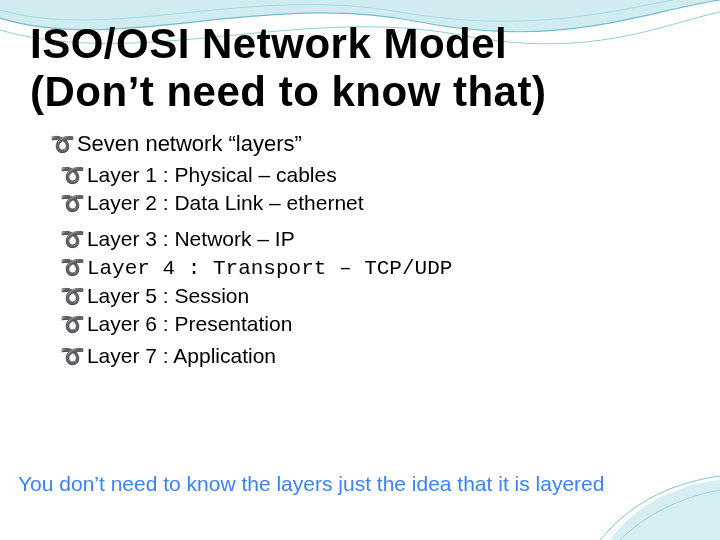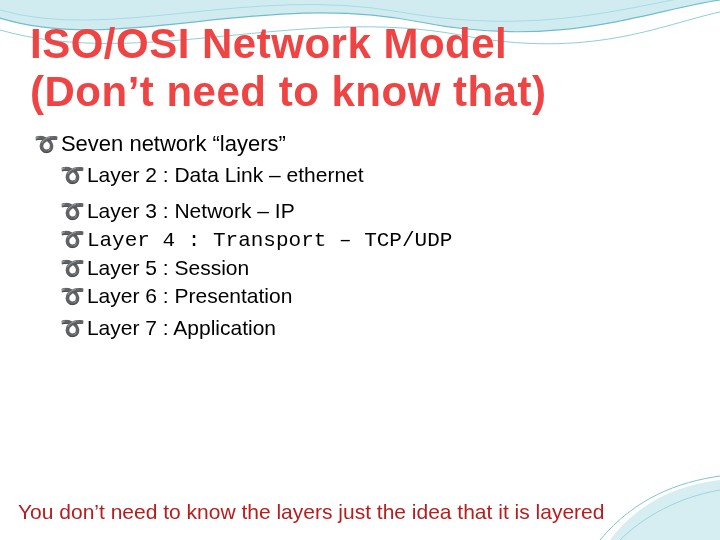--- a/index.html
+++ b/index.html
@@ -30,37 +30,37 @@
   }
   .content {
     position: relative;
     z-index: 1;
     padding: 20px 30px 0 30px;
   }
   .title {
     font-family: "Comic Sans MS", "Trebuchet MS", cursive, sans-serif;
     font-size: 42px;
     line-height: 1.15;
-    color: #ef4444;
+    color: #000000;
     margin: 0 0 14px 0;
     letter-spacing: 0.5px;
   }
   .swirl {
     display: inline-block;
     margin-right: 2px;
     color: #000;
     font-size: 20px;
     vertical-align: 0;
   }
   .footer-note {
     position: absolute;
-    bottom: 16px;
+    bottom: 44px;
     left: 18px;
     font-size: 21px;
-    color: #b91c1c;
+    color: #3b82f6;
   }
 </style>
 </head>
 <body>
 
 <svg class="bg-wave" viewBox="0 0 720 100" preserveAspectRatio="none">
   <path d="M0,18 C120,55 260,-10 420,22 C560,50 650,10 720,0 L720,0 L0,0 Z" fill="#c9e9ef" opacity="0.85"></path>
   <path d="M0,18 C120,55 260,-10 420,22 C560,50 650,10 720,0" fill="none" stroke="#6fbccc" stroke-width="1.2"></path>
   <path d="M0,30 C140,70 300,5 460,35 C590,60 660,25 720,12" fill="none" stroke="#8fcfd9" stroke-width="1"></path>
   <path d="M0,10 C110,42 250,-15 400,12 C550,38 640,2 720,-8" fill="none" stroke="#a8dbe3" stroke-width="1"></path>
@@ -71,24 +71,27 @@
   <path d="M0,70 C35,28 78,12 120,6" fill="none" stroke="#7fc5d0" stroke-width="1"></path>
   <path d="M20,70 C50,40 90,25 120,20" fill="none" stroke="#9ed6de" stroke-width="1"></path>
 </svg>
 
 <div class="content">
   <h1 class="title">
     <span>ISO/OSI Network Model</span><br>
     <span>(Don’t need to know that)</span>
   </h1>
 
-  <div style="margin-left:4px; font-size:22px; color:#000; margin-bottom:6px;">
+  <div style="margin-left:20px; font-size:22px; color:#000; margin-bottom:6px;">
     <span class="swirl">➰</span><span>Seven network “layers”</span>
   </div>
 
+  <div style="margin-left:30px; font-size:21px; color:#000; margin-top:4px; margin-bottom:4px;">
+    <span class="swirl">➰</span><span>Layer 1 : Physical – cables</span>
+  </div>
   <div style="margin-left:30px; font-size:21px; color:#000; margin-top:4px; margin-bottom:4px;">
     <span class="swirl">➰</span><span>Layer 2 : Data Link – ethernet</span>
   </div>
   <div style="margin-left:30px; font-size:21px; color:#000; margin-top:12px; margin-bottom:4px;">
     <span class="swirl">➰</span><span>Layer 3 : Network – IP</span>
   </div>
   <div style="margin-left:30px; font-size:21px; color:#000; margin-top:4px; margin-bottom:4px;font-family:Liberation Mono, monospace;">
     <span class="swirl">➰</span><span>Layer 4 : Transport – TCP/UDP</span>
   </div>
   <div style="margin-left:30px; font-size:21px; color:#000; margin-top:4px; margin-bottom:4px;">

